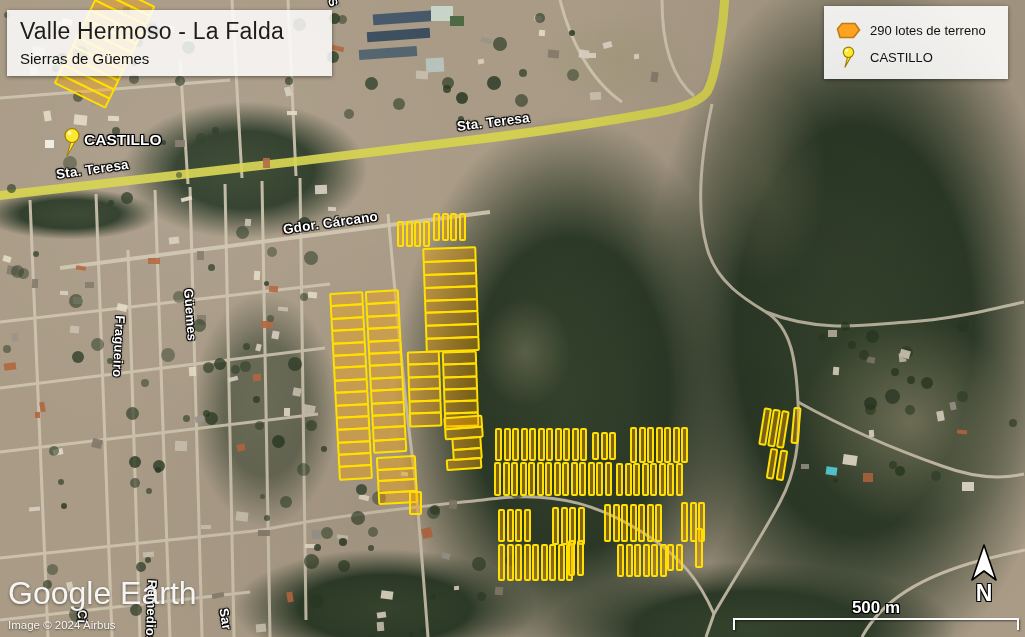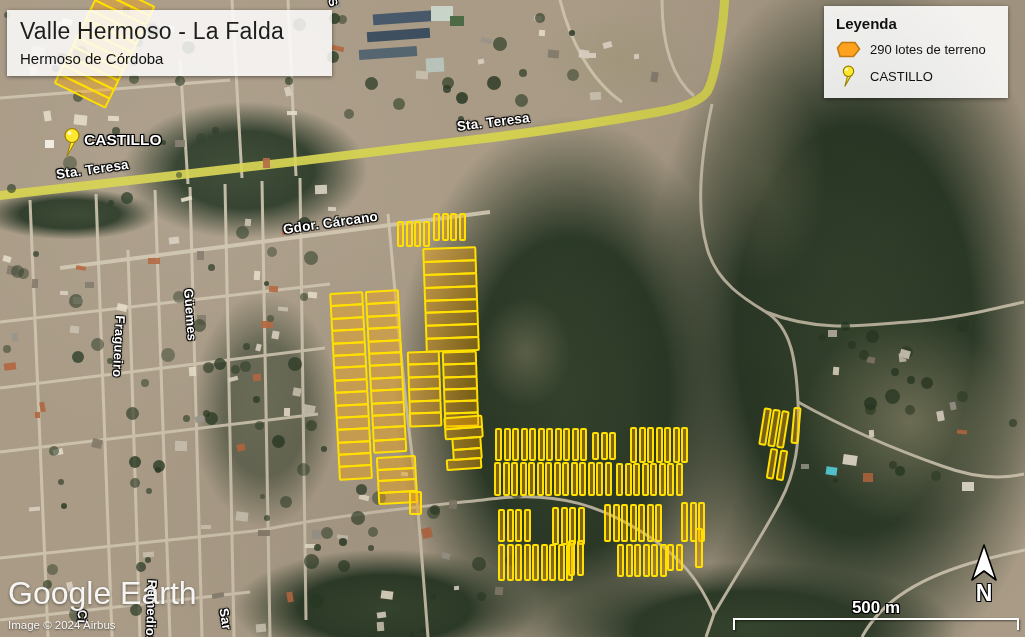--- a/index.html
+++ b/index.html
@@ -613,25 +613,24 @@
         <path d="M9 14 L5 29 L13 15 Z" fill="var(--pin_yellow,#ffe92e)" stroke="var(--pin_edge,#9a7d00)" stroke-width="1"></path>
         <circle cx="10" cy="8.5" r="7" fill="var(--pin_yellow,#ffe92e)" stroke="var(--pin_edge,#9a7d00)" stroke-width="1.2"></circle>
         <circle cx="7.5" cy="6" r="2" fill="#fff8c8"></circle>
       </svg>
     </span>
   </div>
   <div class="pm-label">CASTILLO</div>
 
   <div class="title-box">
     <h1>Valle Hermoso - La Falda</h1>
-    <h2>Hermoso de Córdoba</h2>
+    <h2>Sierras de Güemes</h2>
   </div>
 
   <div class="legend-box">
-    <h3>Leyenda</h3>
     <div class="lg-item">
       <span class="lg-icon">
         <svg width="25" height="17" viewBox="0 0 25 17">
           <polygon points="6,1.5 19,1.5 23.5,8 17.5,15.5 4,15.5 1.5,7" fill="var(--legend_polygon,#ffa21f)" stroke="var(--legend_polygon_edge,#bf7a12)" stroke-width="1.6"></polygon>
         </svg>
       </span>
       <span>290 lotes de terreno</span>
     </div>
     <div class="lg-item">
       <span class="lg-icon">

